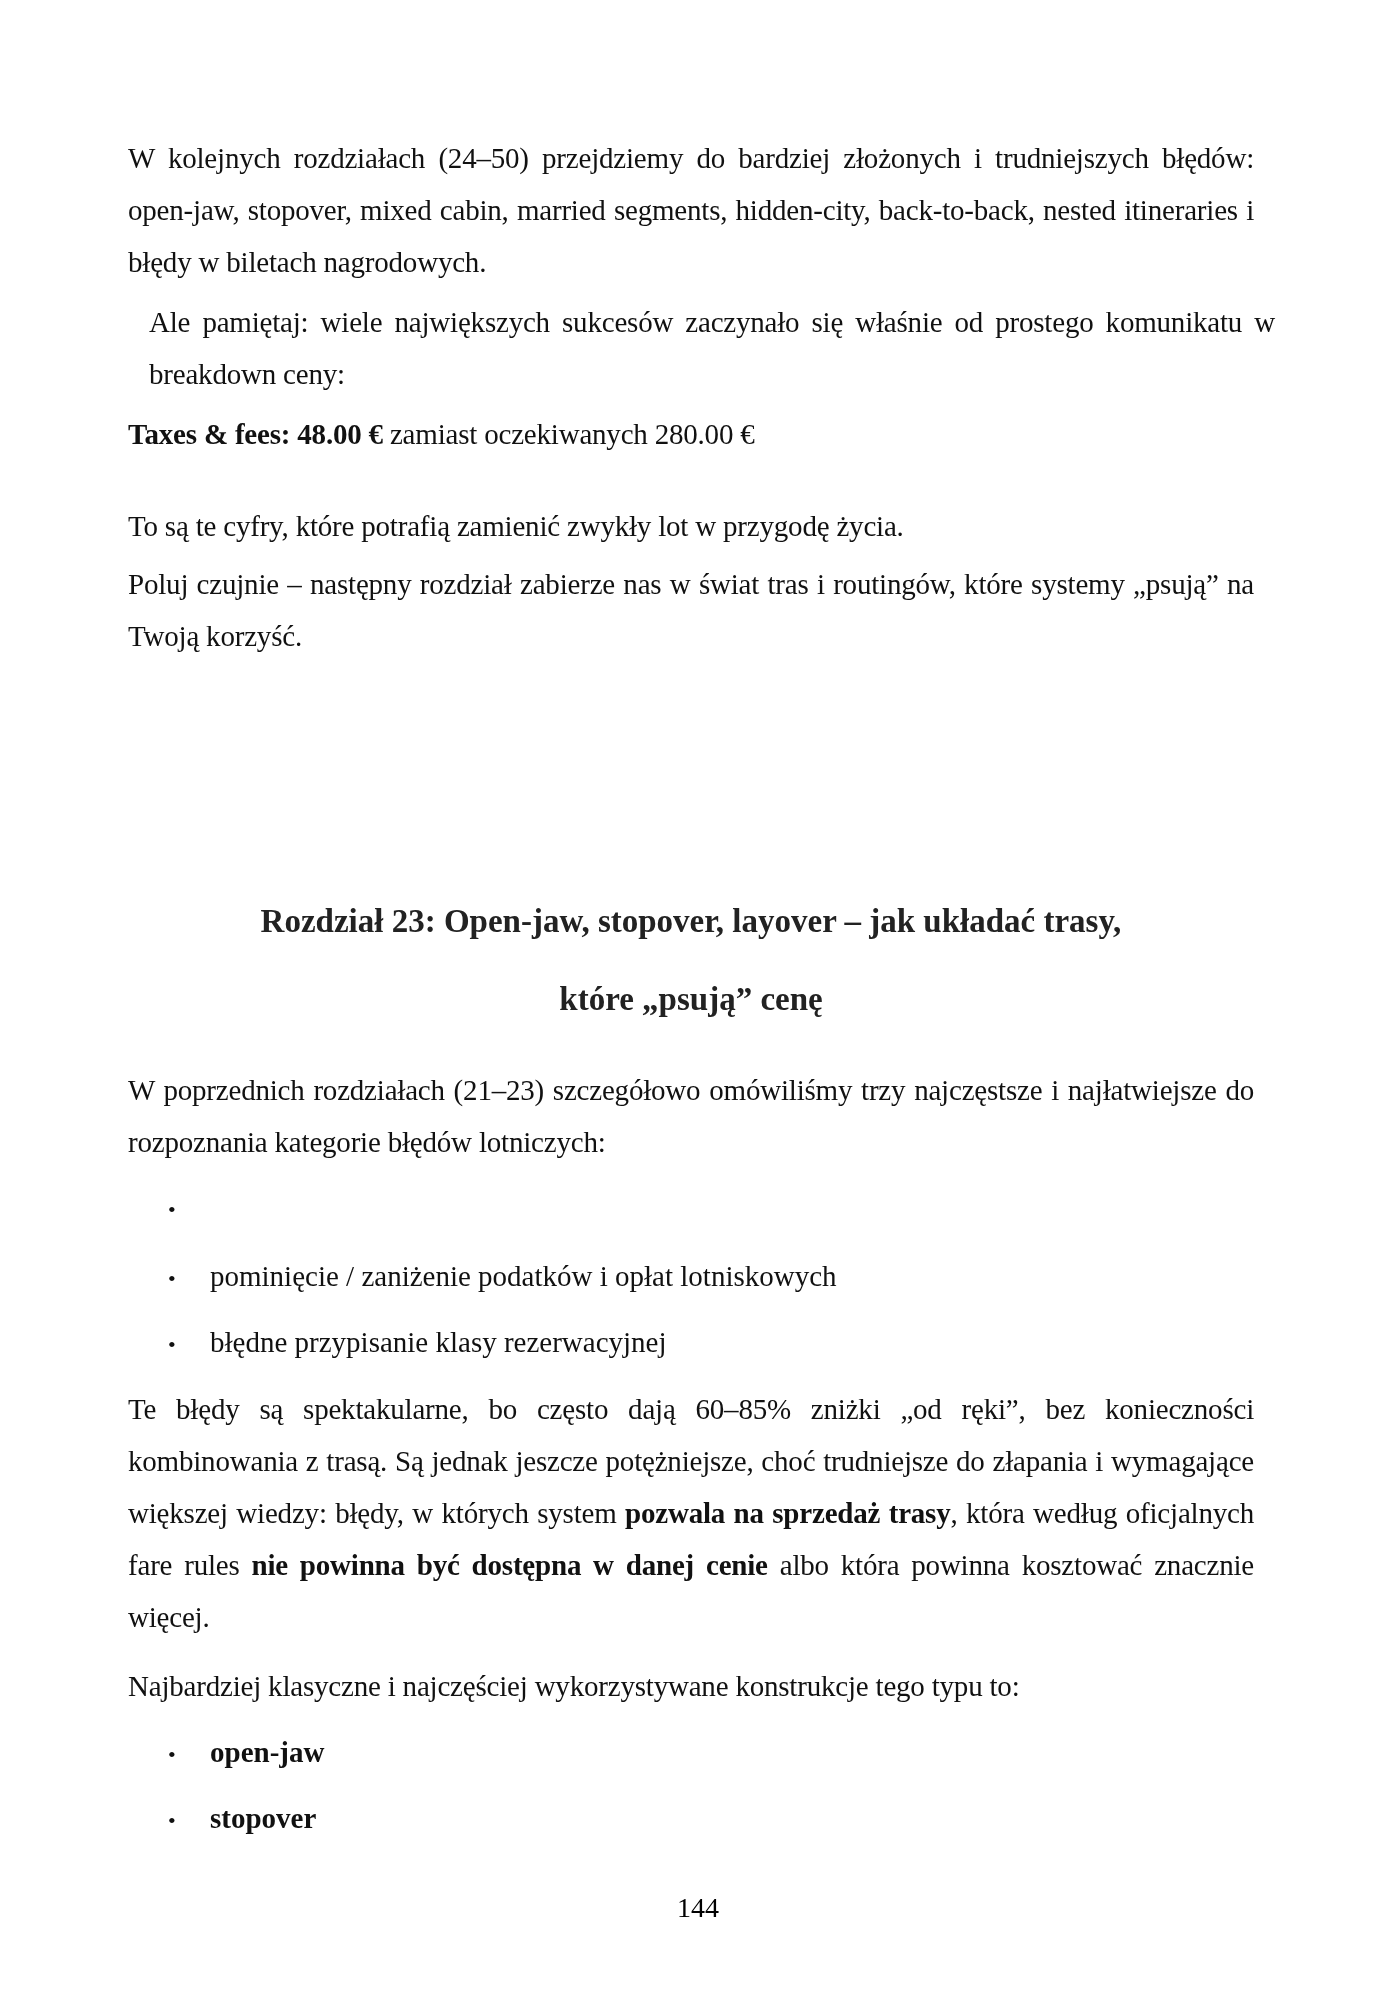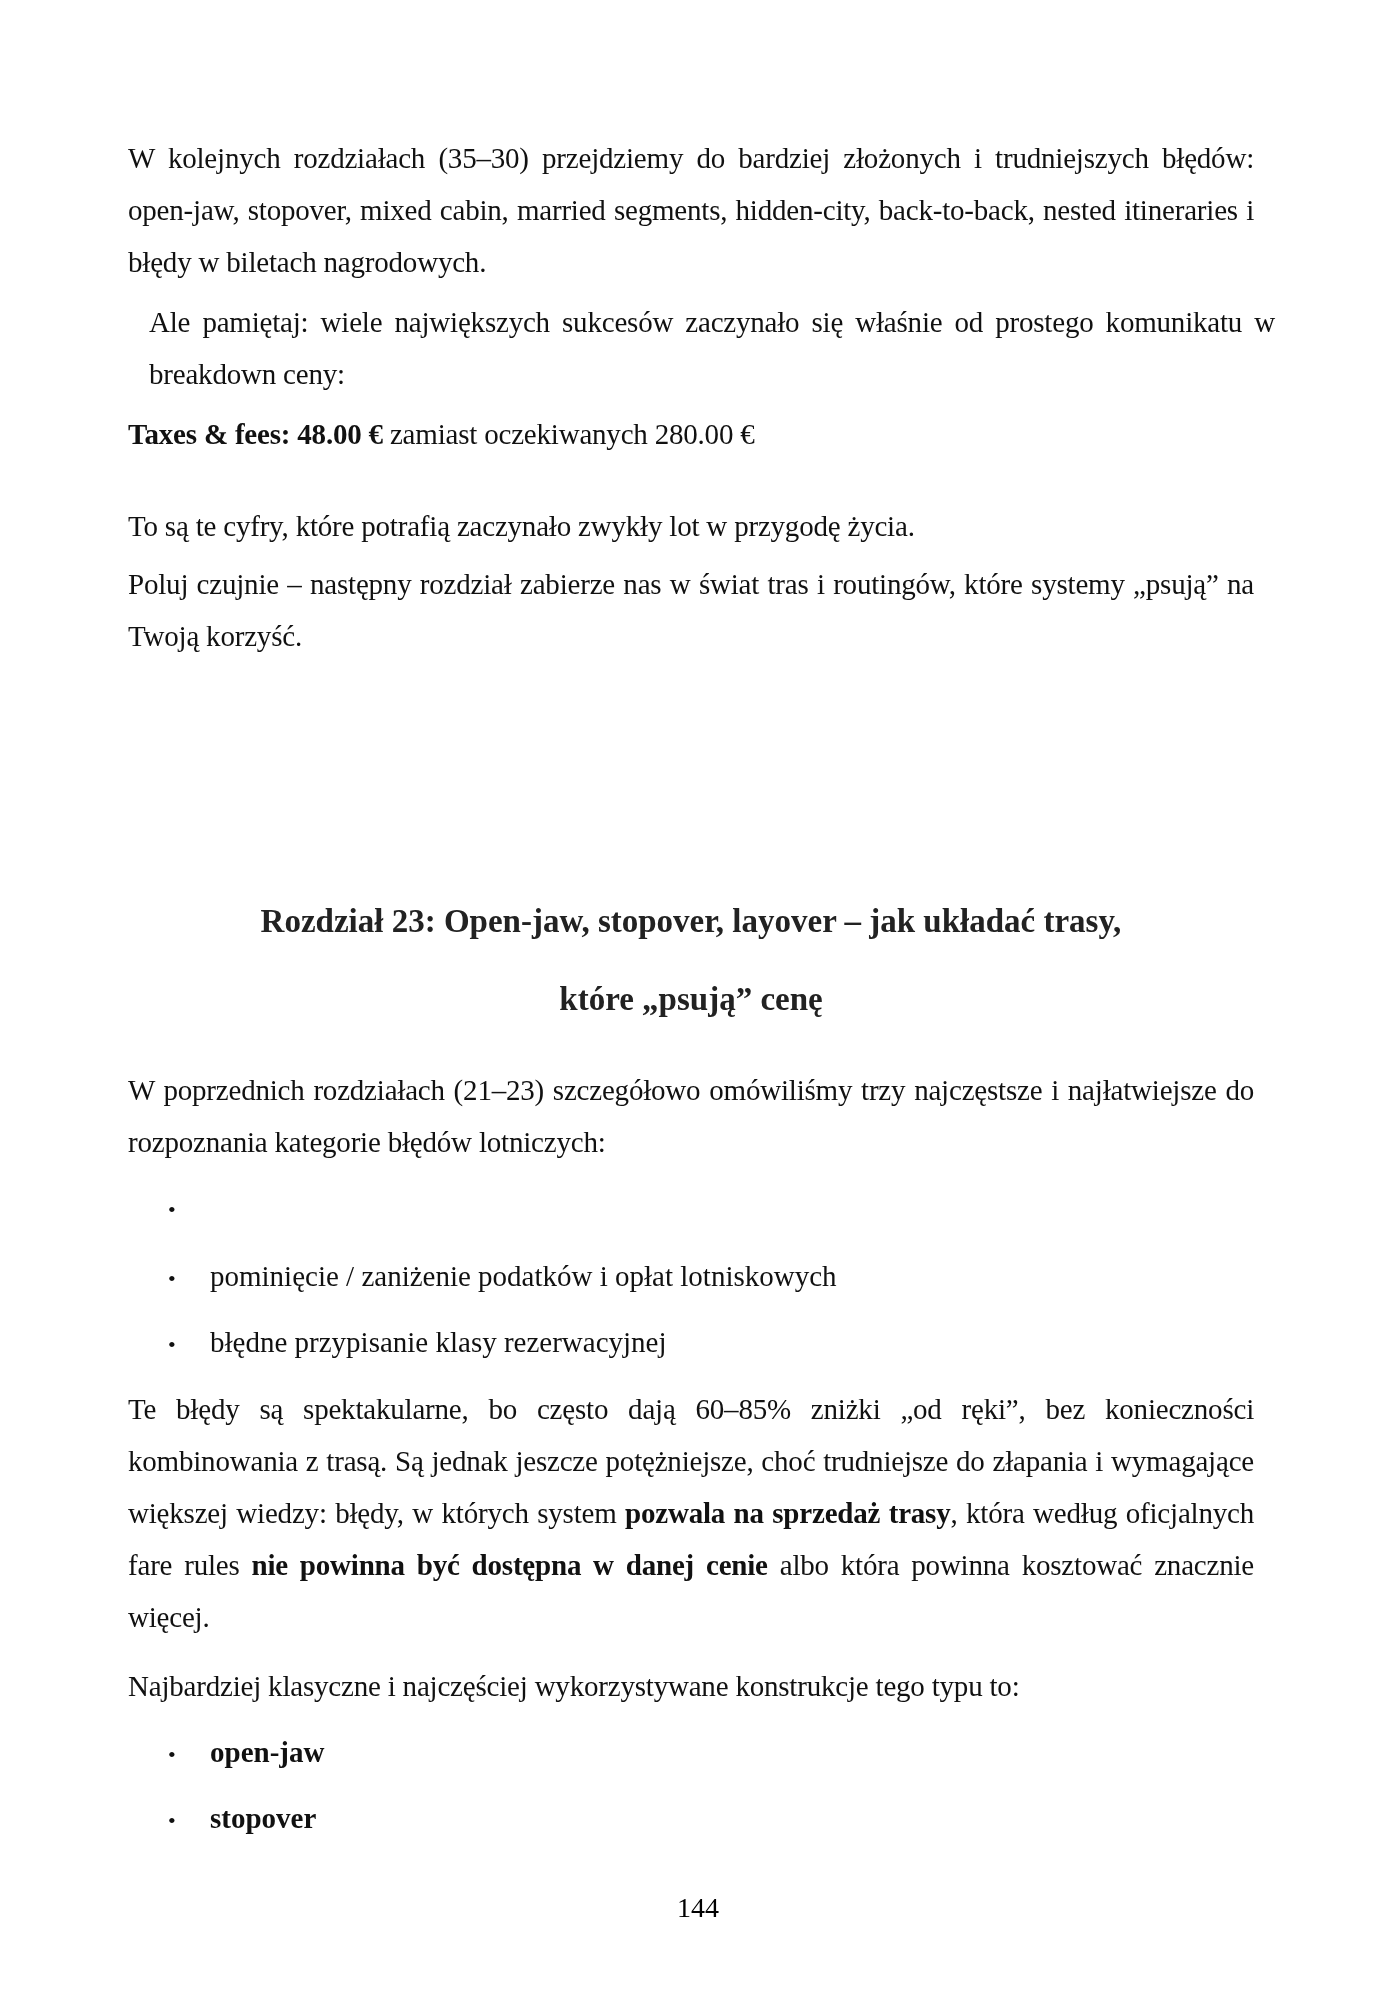--- a/index.html
+++ b/index.html
@@ -64,27 +64,27 @@
     font-family: Liberation Serif, serif;
     font-size: 28px;
     color: #000000;
   }
 </style>
 </head>
 <body>
 
 <div class="page">
 
-  <p class="p" style="top:132px;">W kolejnych rozdziałach (35–30) przejdziemy do bardziej złożonych i trudniejszych błędów: open-jaw, stopover, mixed cabin, married segments, hidden-city, back-to-back, nested itineraries i błędy w biletach nagrodowych.</p>
+  <p class="p" style="top:132px;">W kolejnych rozdziałach (24–50) przejdziemy do bardziej złożonych i trudniejszych błędów: open-jaw, stopover, mixed cabin, married segments, hidden-city, back-to-back, nested itineraries i błędy w biletach nagrodowych.</p>
 
   <p class="p" style="top:296px;margin-left:21px;">Ale pamiętaj: wiele największych sukcesów zaczynało się właśnie od prostego komunikatu w breakdown ceny:</p>
 
   <p class="p single" style="top:408px;"><span class="b">Taxes &amp; fees: 48.00 €</span><span> zamiast oczekiwanych 280.00 €</span></p>
 
-  <p class="p single" style="top:500px;">To są te cyfry, które potrafią zaczynało zwykły lot w przygodę życia.</p>
+  <p class="p single" style="top:500px;">To są te cyfry, które potrafią zamienić zwykły lot w przygodę życia.</p>
 
   <p class="p" style="top:558px;">Poluj czujnie – następny rozdział zabierze nas w świat tras i routingów, które systemy „psują” na Twoją korzyść.</p>
 
   <div class="heading" style="top:884px;">Rozdział 23: Open-jaw, stopover, layover – jak układać trasy,</div>
   <div class="heading" style="top:962px;">które „psują” cenę</div>
 
   <p class="p" style="top:1064px;">W poprzednich rozdziałach (21–23) szczegółowo omówiliśmy trzy najczęstsze i najłatwiejsze do rozpoznania kategorie błędów lotniczych:</p>
 
   <div class="bullet" style="top:1190px;">
     <span class="dot">•</span>

